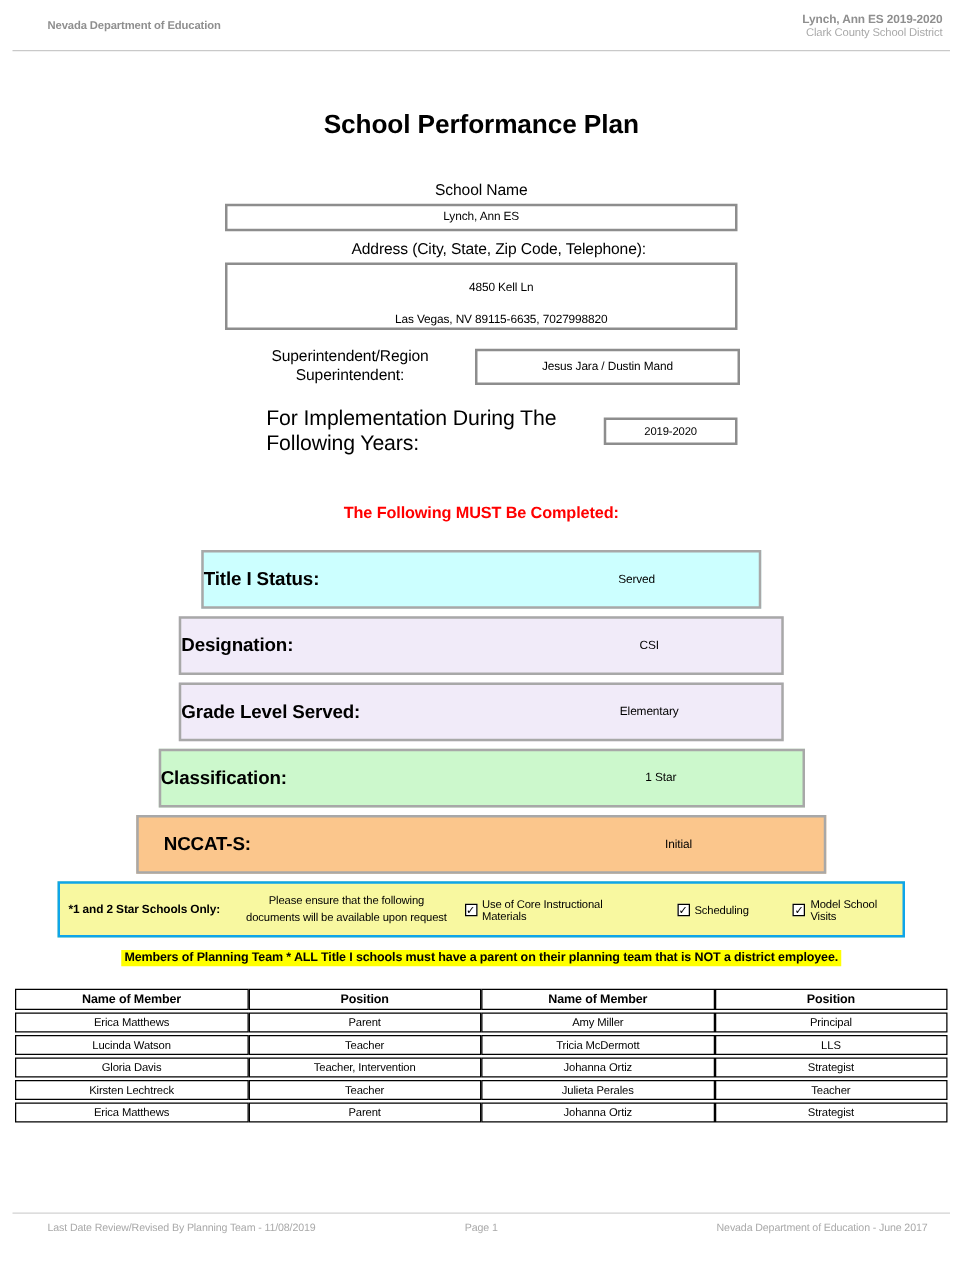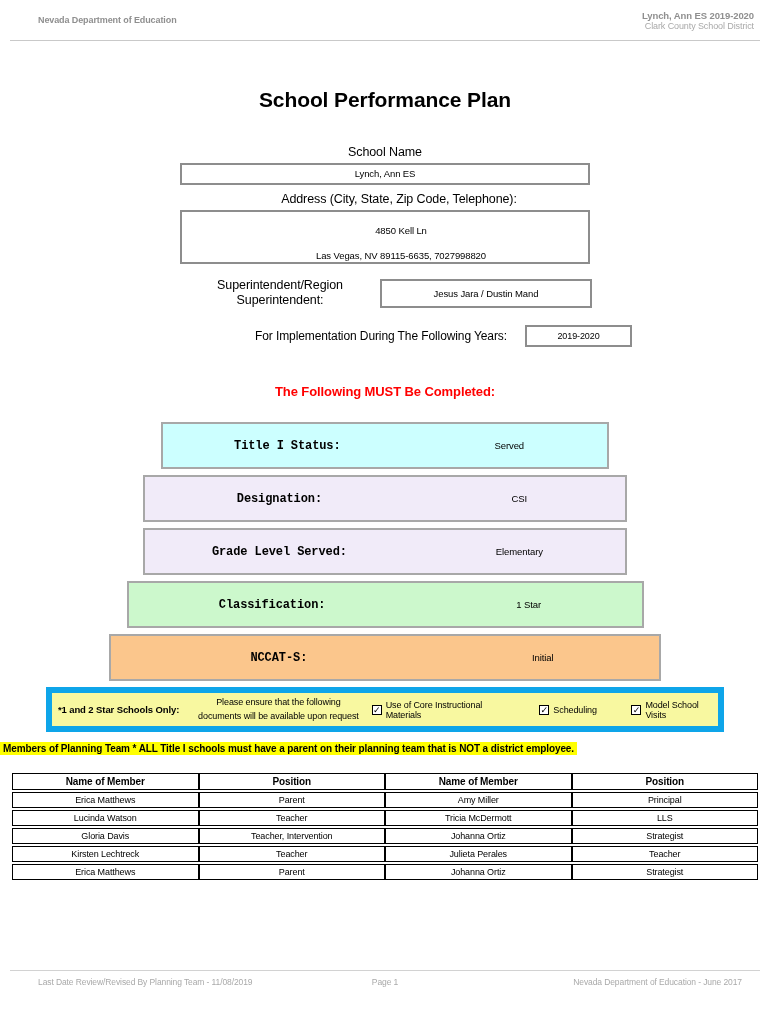--- a/index.html
+++ b/index.html
@@ -25,49 +25,49 @@
     border:2px solid #8d8d8d; width:410px; margin:4px auto 0 auto;
     text-align:center; font-size:9.5px; background:#fff;
   }
   .school-box { height:22px; line-height:18px; }
   .address-box { height:54px; padding-top:13px;padding-left:32px; }
   .address-line2 { margin-top:14px; }
   .supe-row { display:flex; align-items:center; margin:14px 0 0 180px; }
   .supe-label { width:200px; text-align:center; font-size:12.5px; line-height:1.2; }
   .supe-box { width:212px; height:29px; line-height:25px; margin:0; }
   .impl-row { display:flex; align-items:center; margin:17px 0 0 213px; }
-  .impl-label { font-size:12px; width:265px;margin-left:42px; }
+  .impl-label { font-size:17px; width:265px; }
   .impl-box { width:107px; height:22px; line-height:18px; margin:0 0 0 5px; font-size:9px; }
   
   .red-notice { margin-top:37px; text-align:center; font-size:13px; font-weight:bold; color:#ff0000; }
   
   .status-row {
     height:47px; margin:0 auto 6px auto; border:2px solid #a8a8a8;
     display:flex; align-items:center;
   }
   .status-first { margin-top:23px; }
-  .status-label { width:56%; text-align:center; font-weight:bold; font-size:12px;font-family:Liberation Mono, monospace; }
+  .status-label { width:56%; text-align:left; font-weight:bold; font-size:15px; }
   .status-value { width:44%; text-align:center; font-size:9.5px; }
   .w1 { width:448px; } .w2 { width:484px; } .w4 { width:517px; } .w5 { width:552px;padding-left:20px; }
   
   .star-box {
-    width:678px; height:45px; margin:0 auto; border:6px solid #0ea5e9;
+    width:678px; height:45px; margin:0 auto; border:2px solid #0ea5e9;
     display:flex; align-items:center;
   }
   .star-label { width:20%; text-align:center; font-weight:bold; font-size:9.5px; }
   .star-note { width:28%; text-align:center; font-size:9px; line-height:1.5; }
   .chk-item { display:flex; align-items:center; justify-content:center; font-size:9px; }
   .chk-1 { width:20%; } .chk-2 { width:19%; } .chk-3 { width:13%; }
   .checkbox {
     width:10px; height:10px; border:1px solid #000; background:#fff;
     display:inline-flex; align-items:center; justify-content:center;
     font-size:9px; line-height:10px; margin-right:4px; flex:none;
   }
   
-  .planning-note { margin-top:11px; font-size:10px; font-weight:bold; }
+  .planning-note { text-align:center; margin-top:11px; font-size:10px; font-weight:bold; }
   .planning-note span { background:#ffff00; padding:1px 3px; }
   
   .members-table {
     width:746px; margin:17px auto 0 auto; border-collapse:separate;
     border-spacing:0 2px; table-layout:fixed;
   }
   .members-table th, .members-table td {
     border:1px solid #000; text-align:center; padding:2px 2px; height:14px;
     overflow:hidden; white-space:nowrap;
   }

